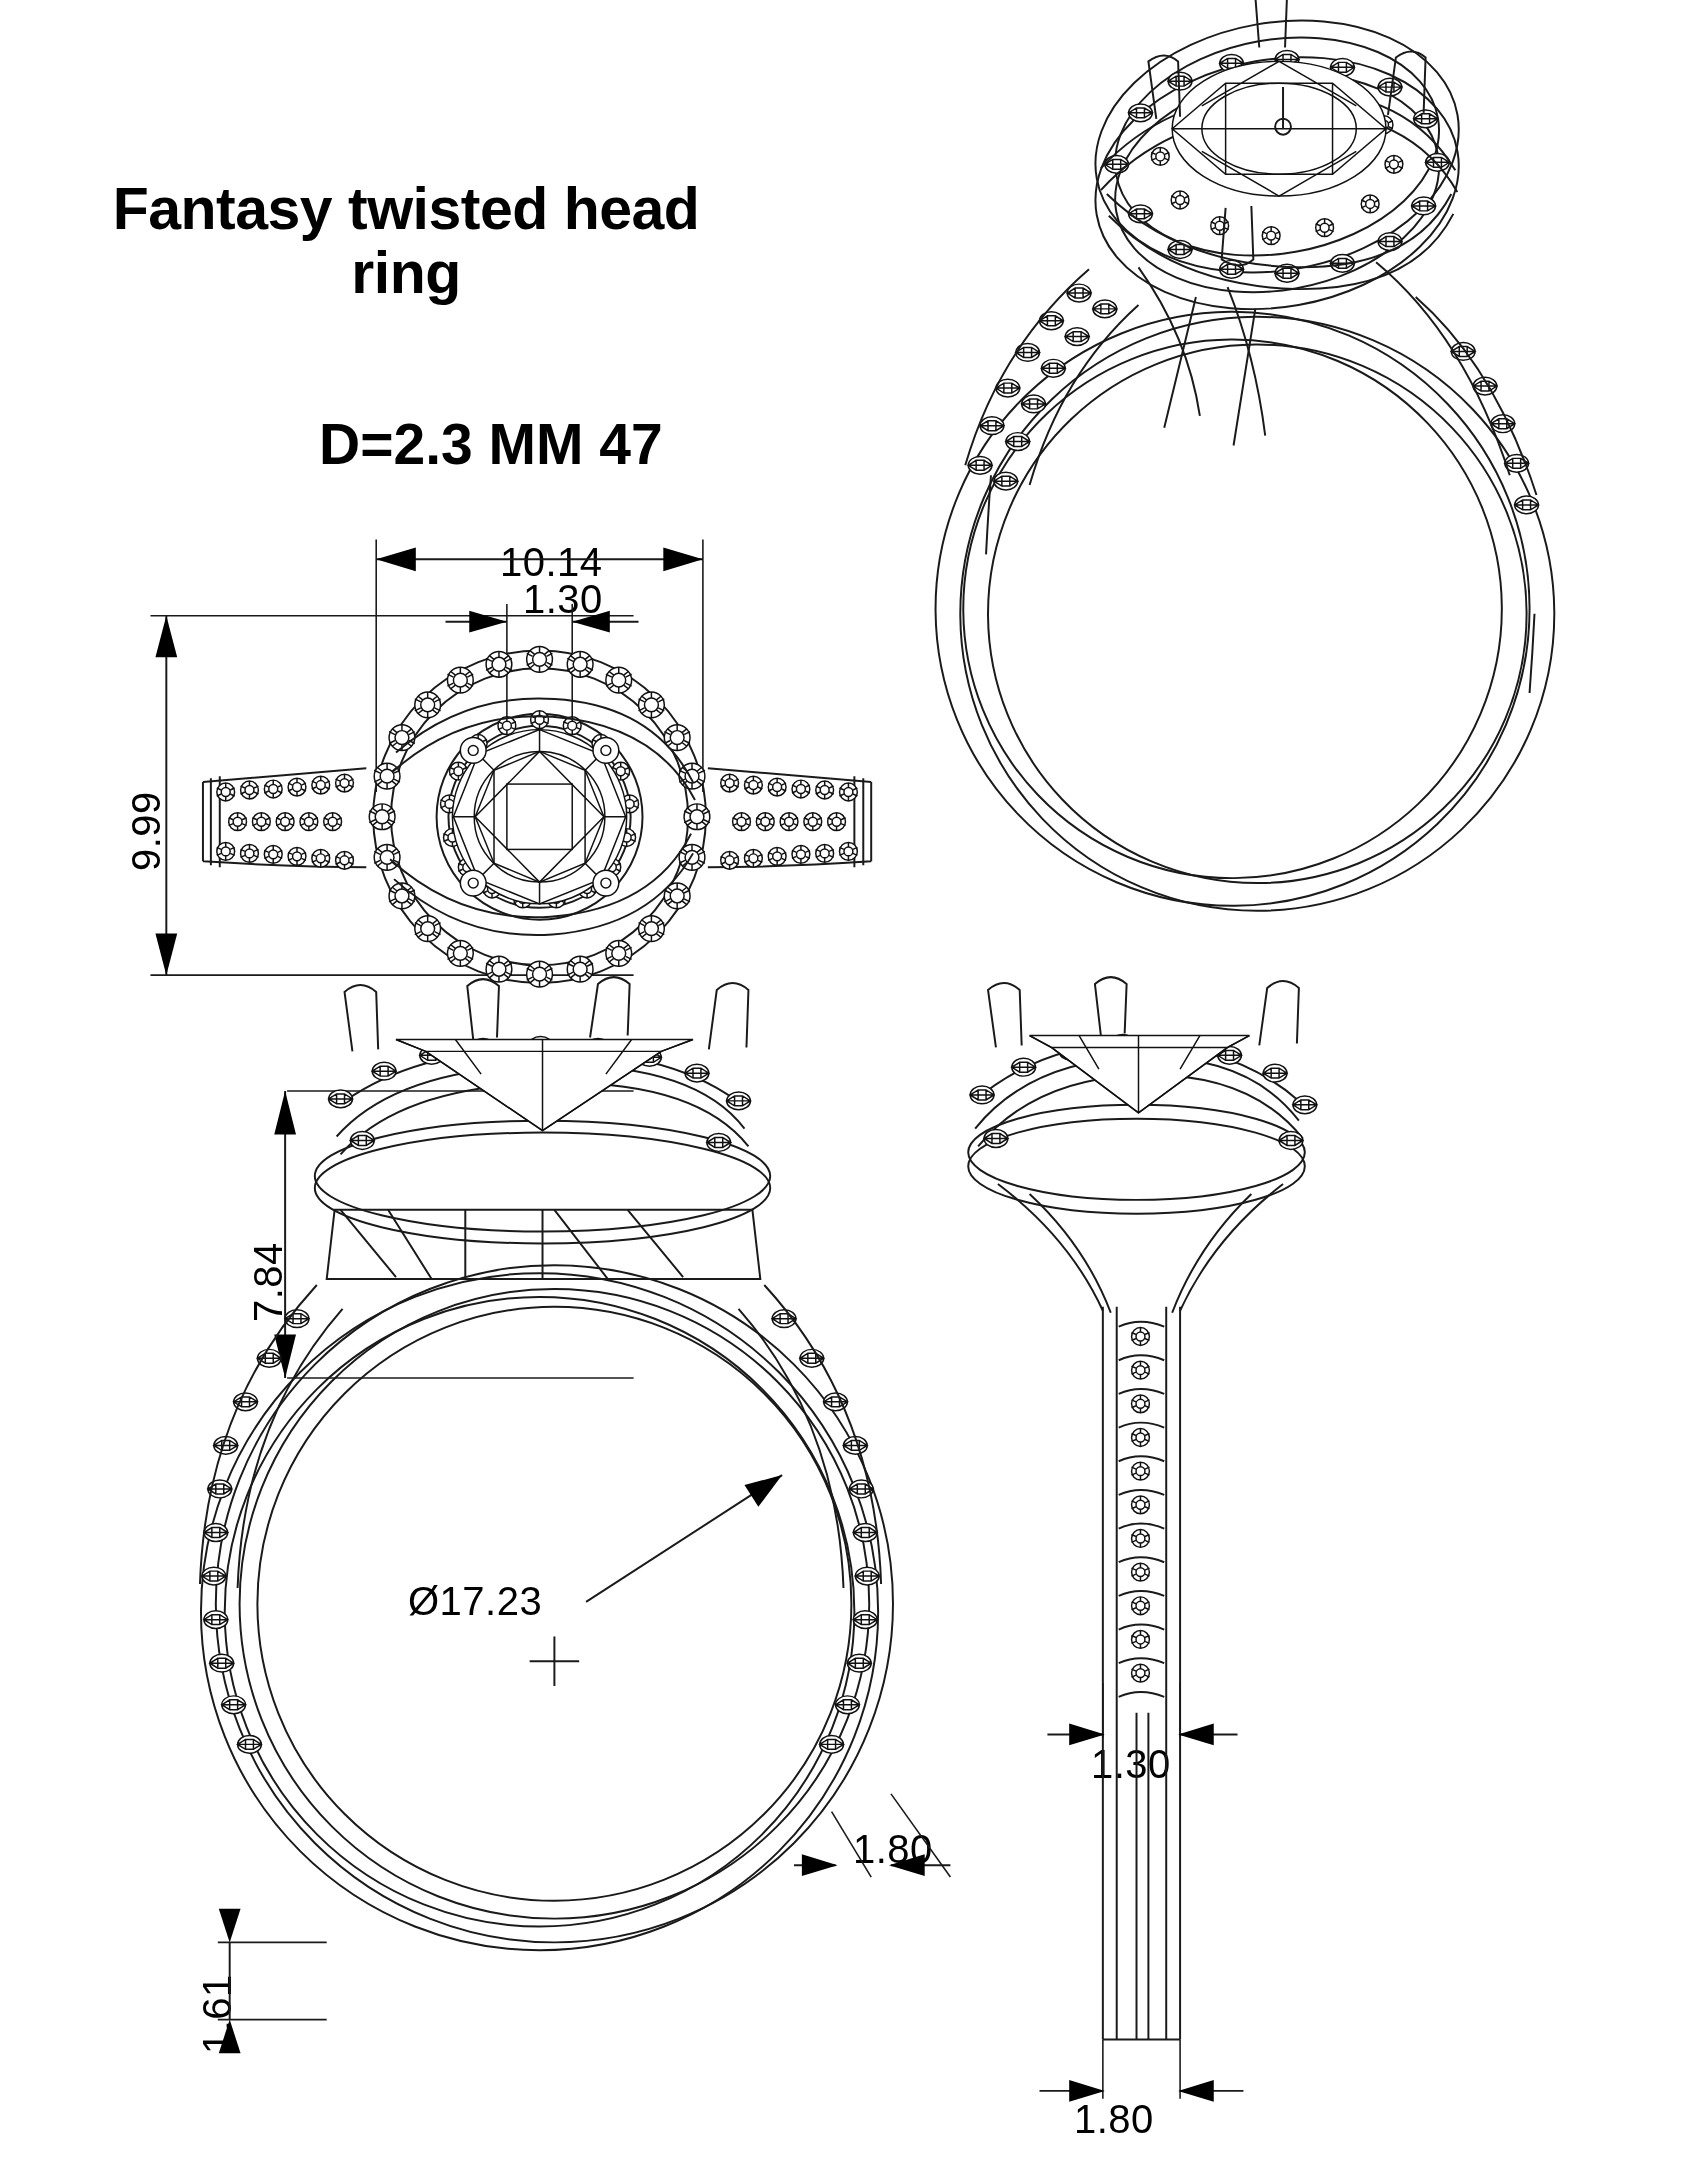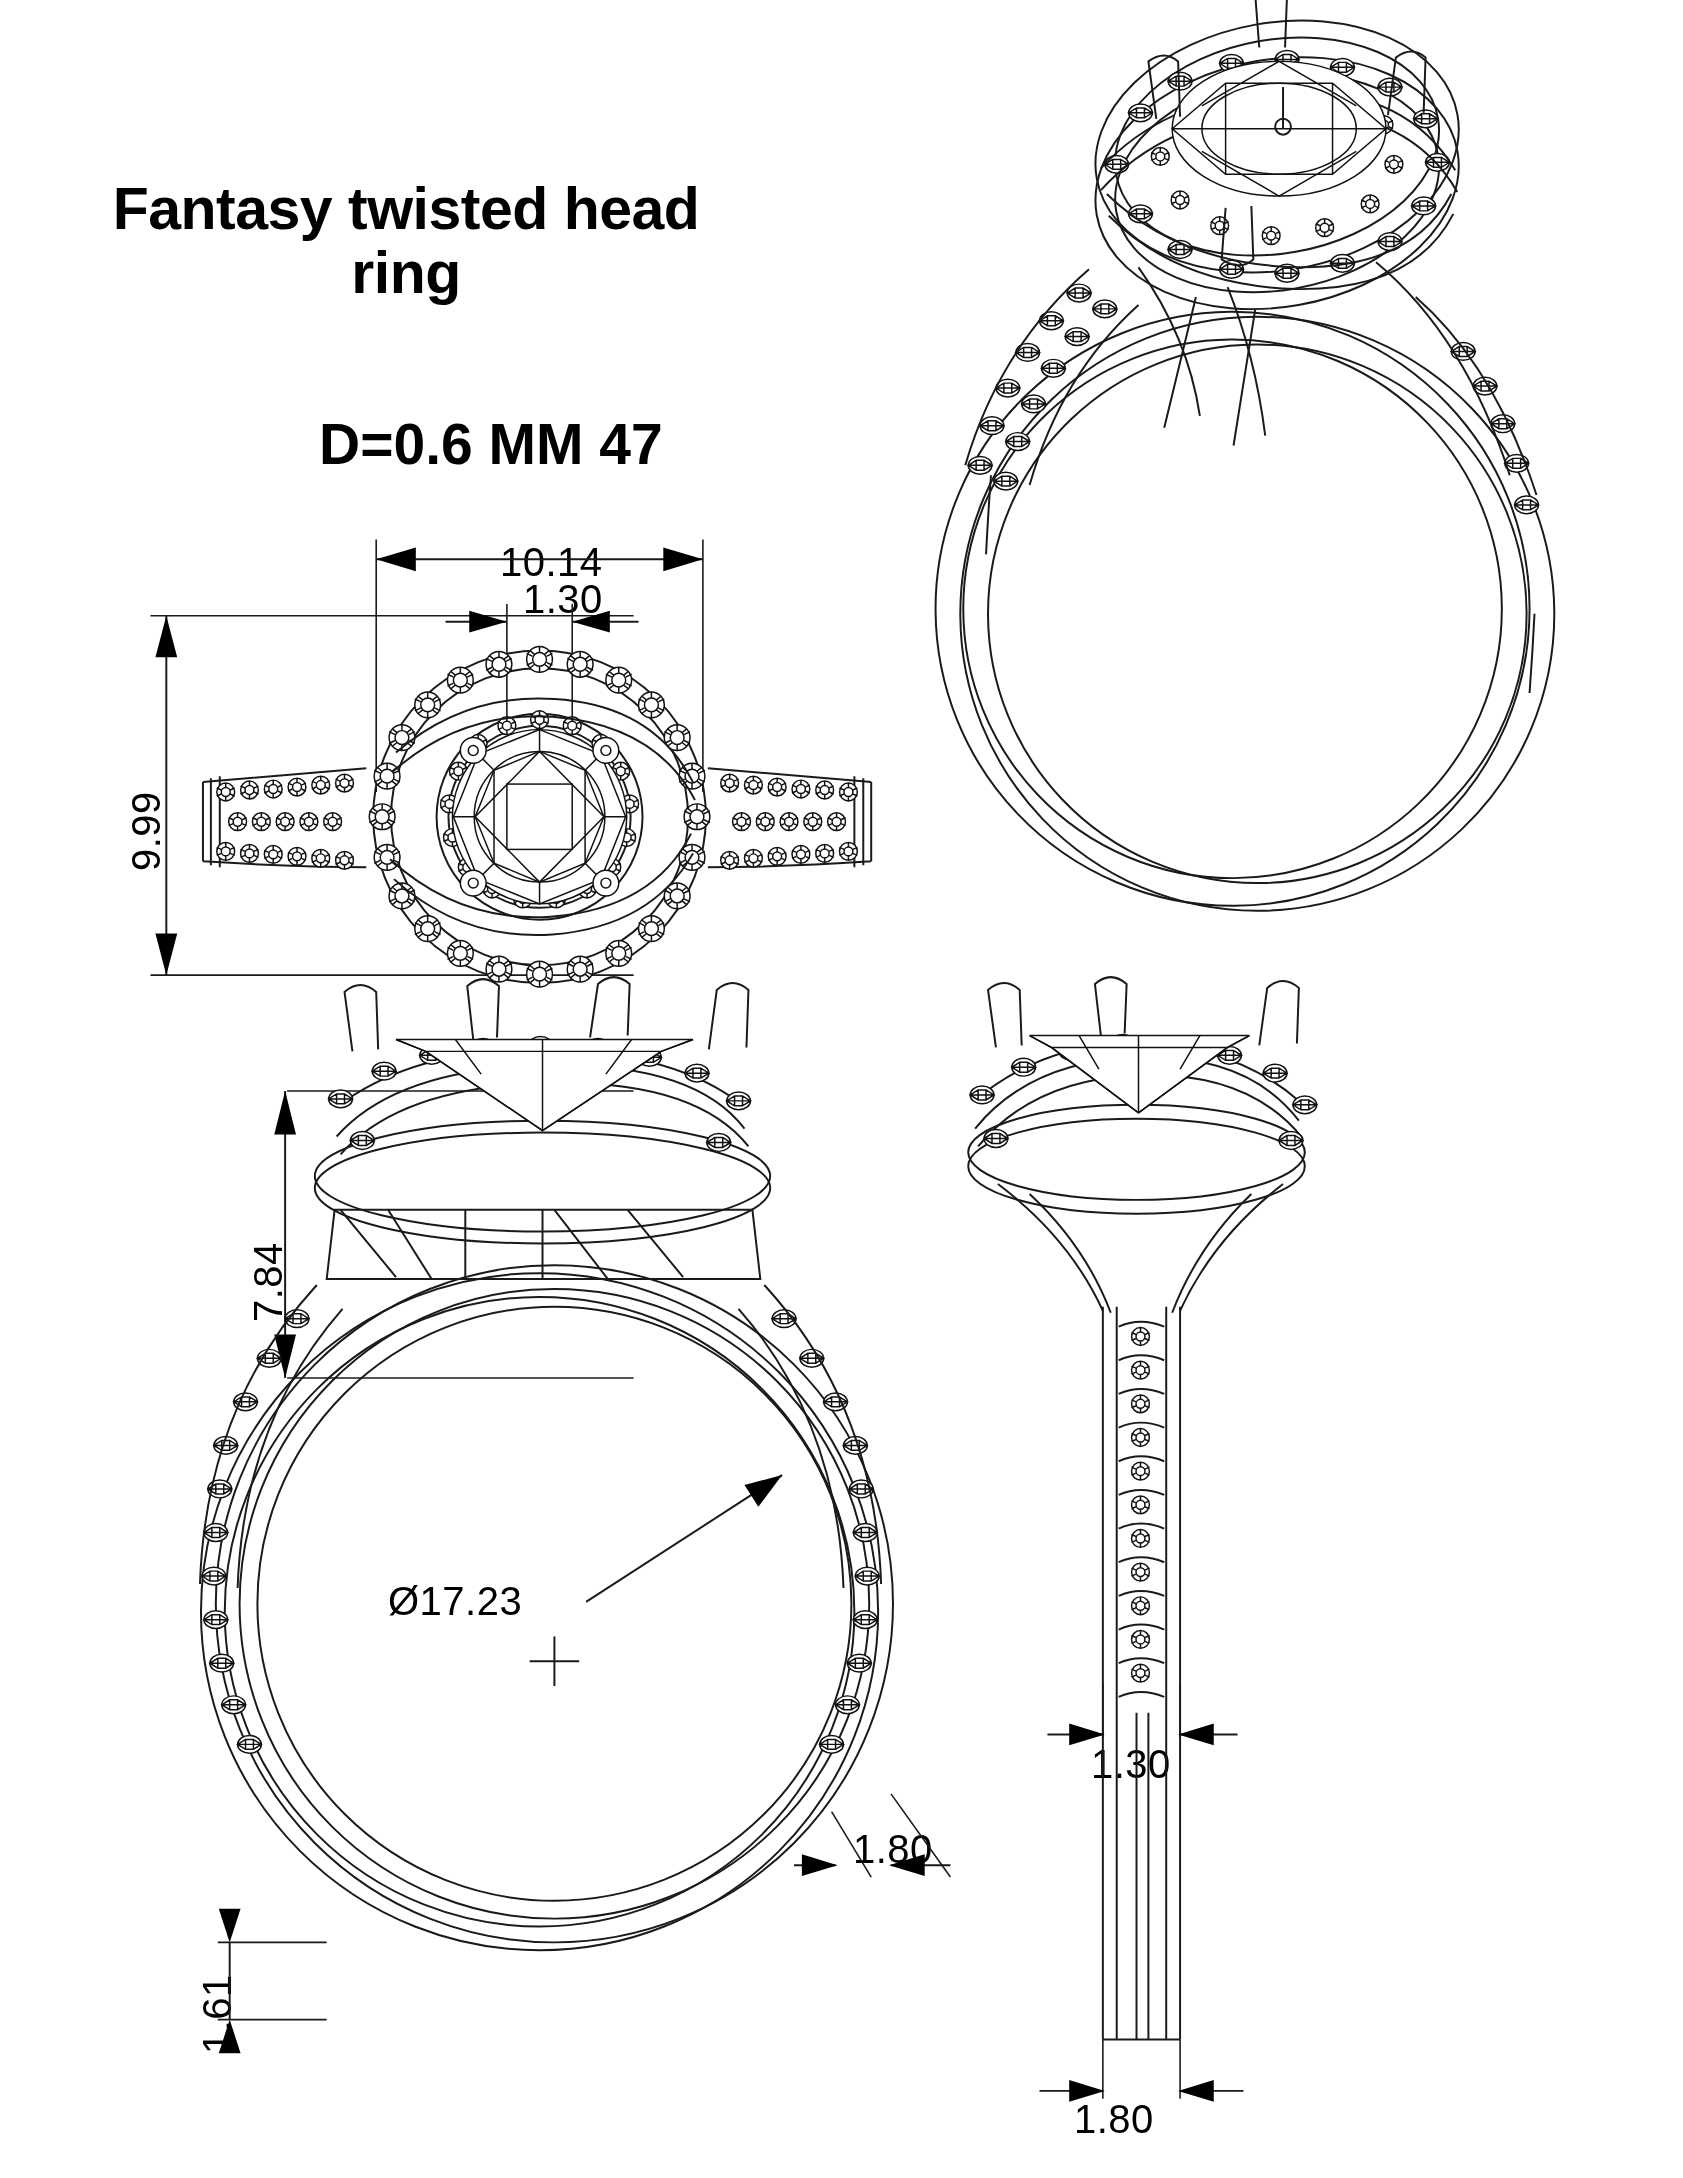--- a/index.html
+++ b/index.html
@@ -26,29 +26,29 @@
 </style>
 </head>
 <body>
 
 <div id="sheet">
 
   <div class="txt title" style="left:109px;top:178px;width:594px;">
     <div>Fantasy twisted head</div>
     <div>ring</div>
   </div>
-  <div class="txt subtitle" style="left:319px;top:411px;">D=0.6 MM 47</div>
+  <div class="txt subtitle" style="left:319px;top:411px;">D=2.3 MM 47</div>
 
   <div class="txt dim" style="left:500px;top:510px;margin-top:30px;">10.14</div>
   <div class="txt dim" style="left:523px;top:577px;">1.30</div>
   <div class="txt dim rot" style="left:124px;top:871px;">9.99</div>
   <div class="txt dim" style="left:503px;top:759px;">4.73</div>
 
   <div class="txt dim rot" style="left:246px;top:1322px;">7.84</div>
-  <div class="txt dim" style="left:388px;top:1579px;">Ø17.23</div>
+  <div class="txt dim" style="left:408px;top:1579px;">Ø17.23</div>
   <div class="txt dim" style="left:853px;top:1827px;">1.80</div>
   <div class="txt dim rot" style="left:195px;top:2054px;">1.61</div>
 
   <div class="txt dim" style="left:1091px;top:1742px;">1.30</div>
   <div class="txt dim" style="left:1074px;top:2097px;">1.80</div>
 
   <svg width="1683" height="2178" viewBox="0 0 1700 2200">
     <defs>
 
       <g id="pv">

